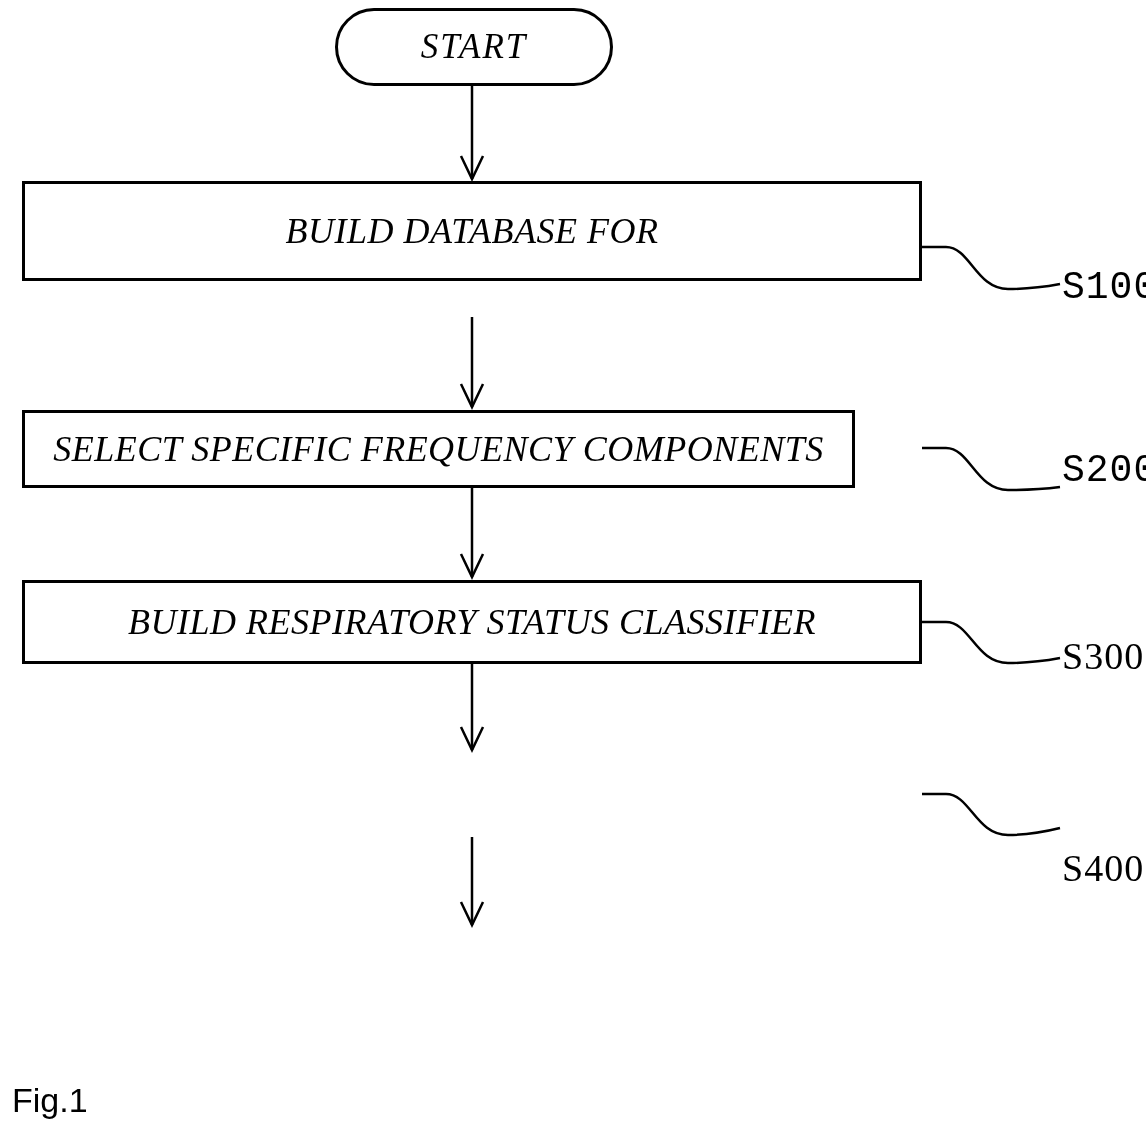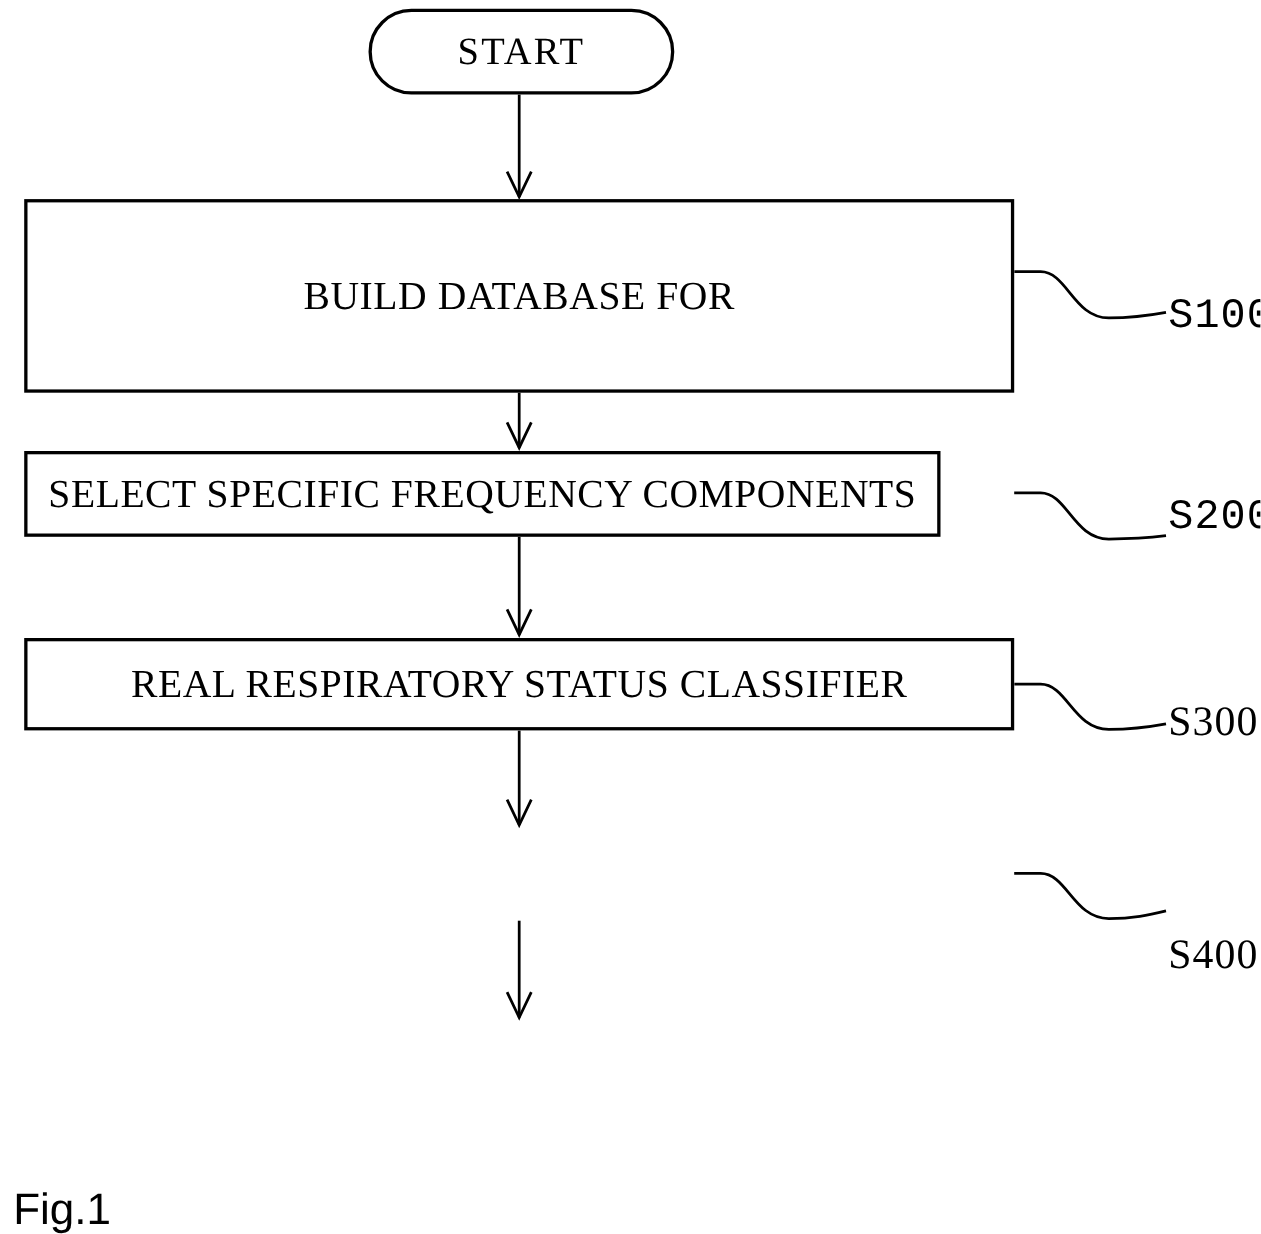--- a/index.html
+++ b/index.html
@@ -26,20 +26,21 @@
   .node {
     position: absolute;
     box-sizing: border-box;
     border: 3px solid #000000;
     background: #ffffff;
     display: flex;
     flex-direction: column;
     align-items: center;
     justify-content: center;
     text-align: center;
+    font-style: italic;
   }
   .terminal {
     font-size: 35px;
     letter-spacing: 2px;
   }
   .process {
     font-size: 36px;
     letter-spacing: 0.5px;
     line-height: 41px;
     white-space: nowrap;
@@ -49,21 +50,21 @@
     font-size: 38px;
     line-height: 38px;
     letter-spacing: 1px;
     white-space: nowrap;
   }
   .fig-caption {
     position: absolute;
     left: 12px;
     top: 1084px;
     font-family: "Liberation Sans", sans-serif;
-    font-size: 40px;
+    font-size: 34px;
     line-height: 32px;
   }
 </style>
 </head>
 <body>
 
 <div class="canvas">
 
   <svg class="connector-layer" viewBox="0 0 1146 1122" xmlns="http://www.w3.org/2000/svg" fill="none" stroke="#000000" stroke-width="2.5">
 
@@ -91,30 +92,30 @@
     <path d="M 922 247 L 946 247 C 970 247, 976 289, 1008 289 C 1030 289, 1044 287, 1060 284"></path>
     <path d="M 922 448 L 946 448 C 970 448, 976 490, 1008 490 C 1030 490, 1044 489, 1060 487"></path>
     <path d="M 922 622 L 946 622 C 970 622, 976 663, 1008 663 C 1030 663, 1044 661, 1060 658"></path>
     <path d="M 922 794 L 946 794 C 970 794, 976 835, 1008 835 C 1030 835, 1044 832, 1060 828"></path>
   </svg>
 
   <div class="node terminal" style="left:335px; top:8px; width:278px; height:78px; border-radius:39px;">
     <span>START</span>
   </div>
 
-  <div class="node process" style="left:22px; top:181px; width:900px; height:176px;">
+  <div class="node process" style="left:22px; top:181px; width:900px; height:100px;">
     <div>BUILD DATABASE FOR</div>
   </div>
 
   <div class="node process" style="left:22px; top:410px; width:833px; height:78px;">
     <div>SELECT SPECIFIC FREQUENCY COMPONENTS</div>
   </div>
 
   <div class="node process" style="left:22px; top:580px; width:900px; height:84px;">
-    <div>REAL RESPIRATORY STATUS CLASSIFIER</div>
+    <div>BUILD RESPIRATORY STATUS CLASSIFIER</div>
   </div>
 
 
 
   <div class="step-ref" style="left:1062px; top:269px;font-family:Liberation Mono, monospace;">S100</div>
   <div class="step-ref" style="left:1062px; top:452px;font-family:Liberation Mono, monospace;">S200</div>
   <div class="step-ref" style="left:1062px; top:637px;">S300</div>
   <div class="step-ref" style="left:1062px; top:809px;margin-top:40px;">S400</div>
 
   <div class="fig-caption">Fig.1</div>

